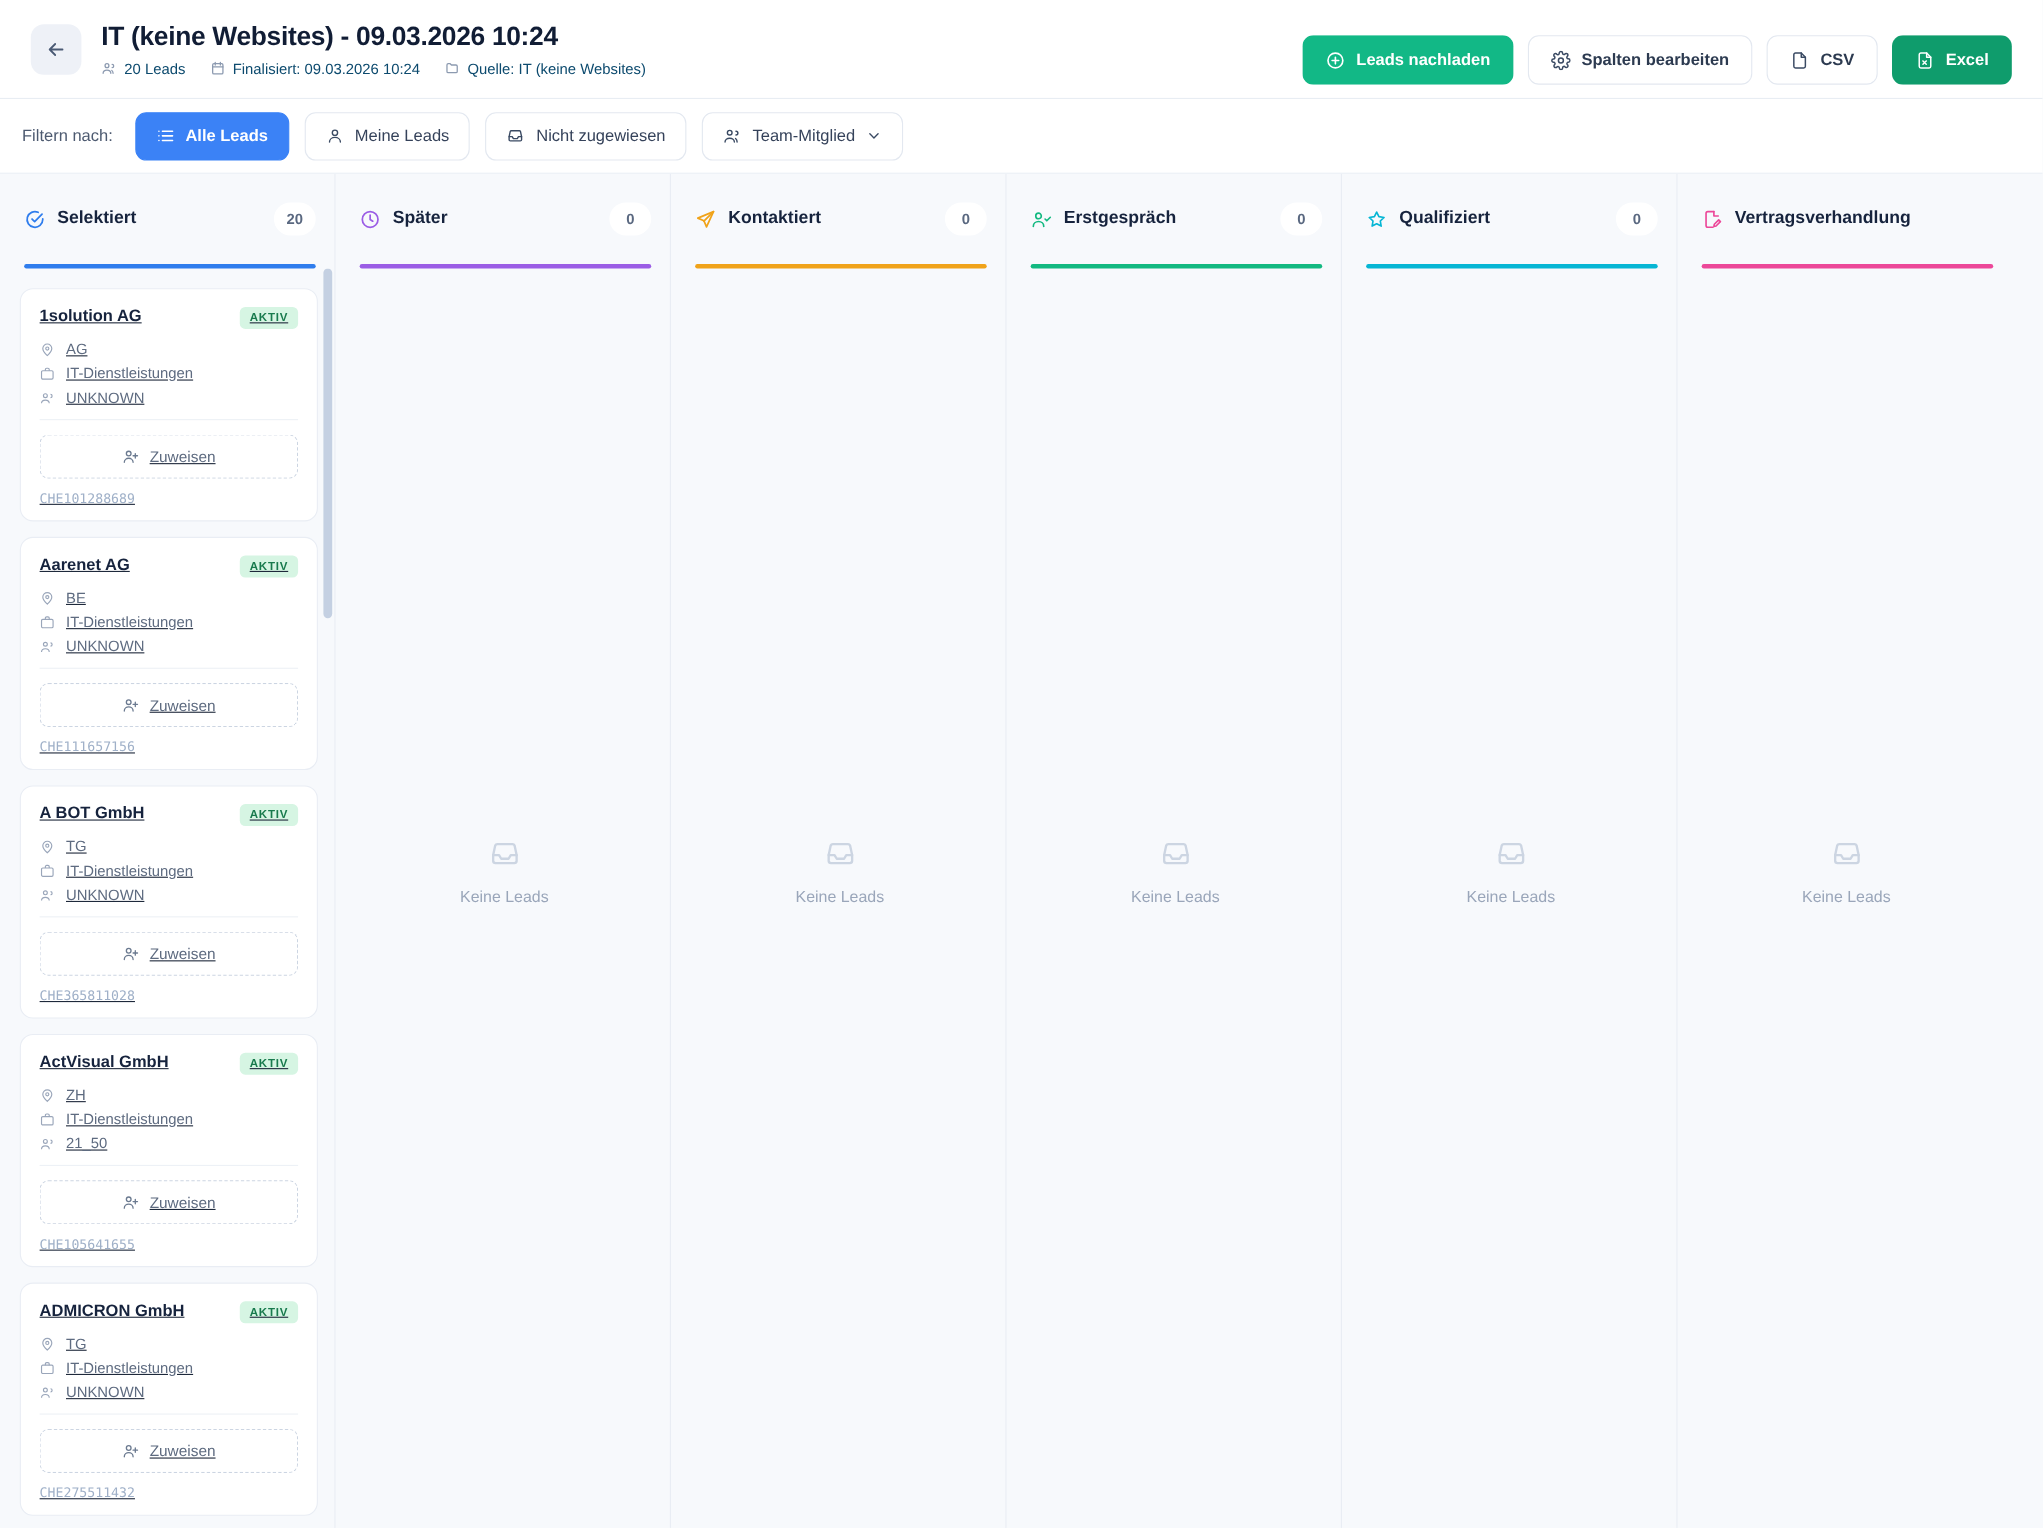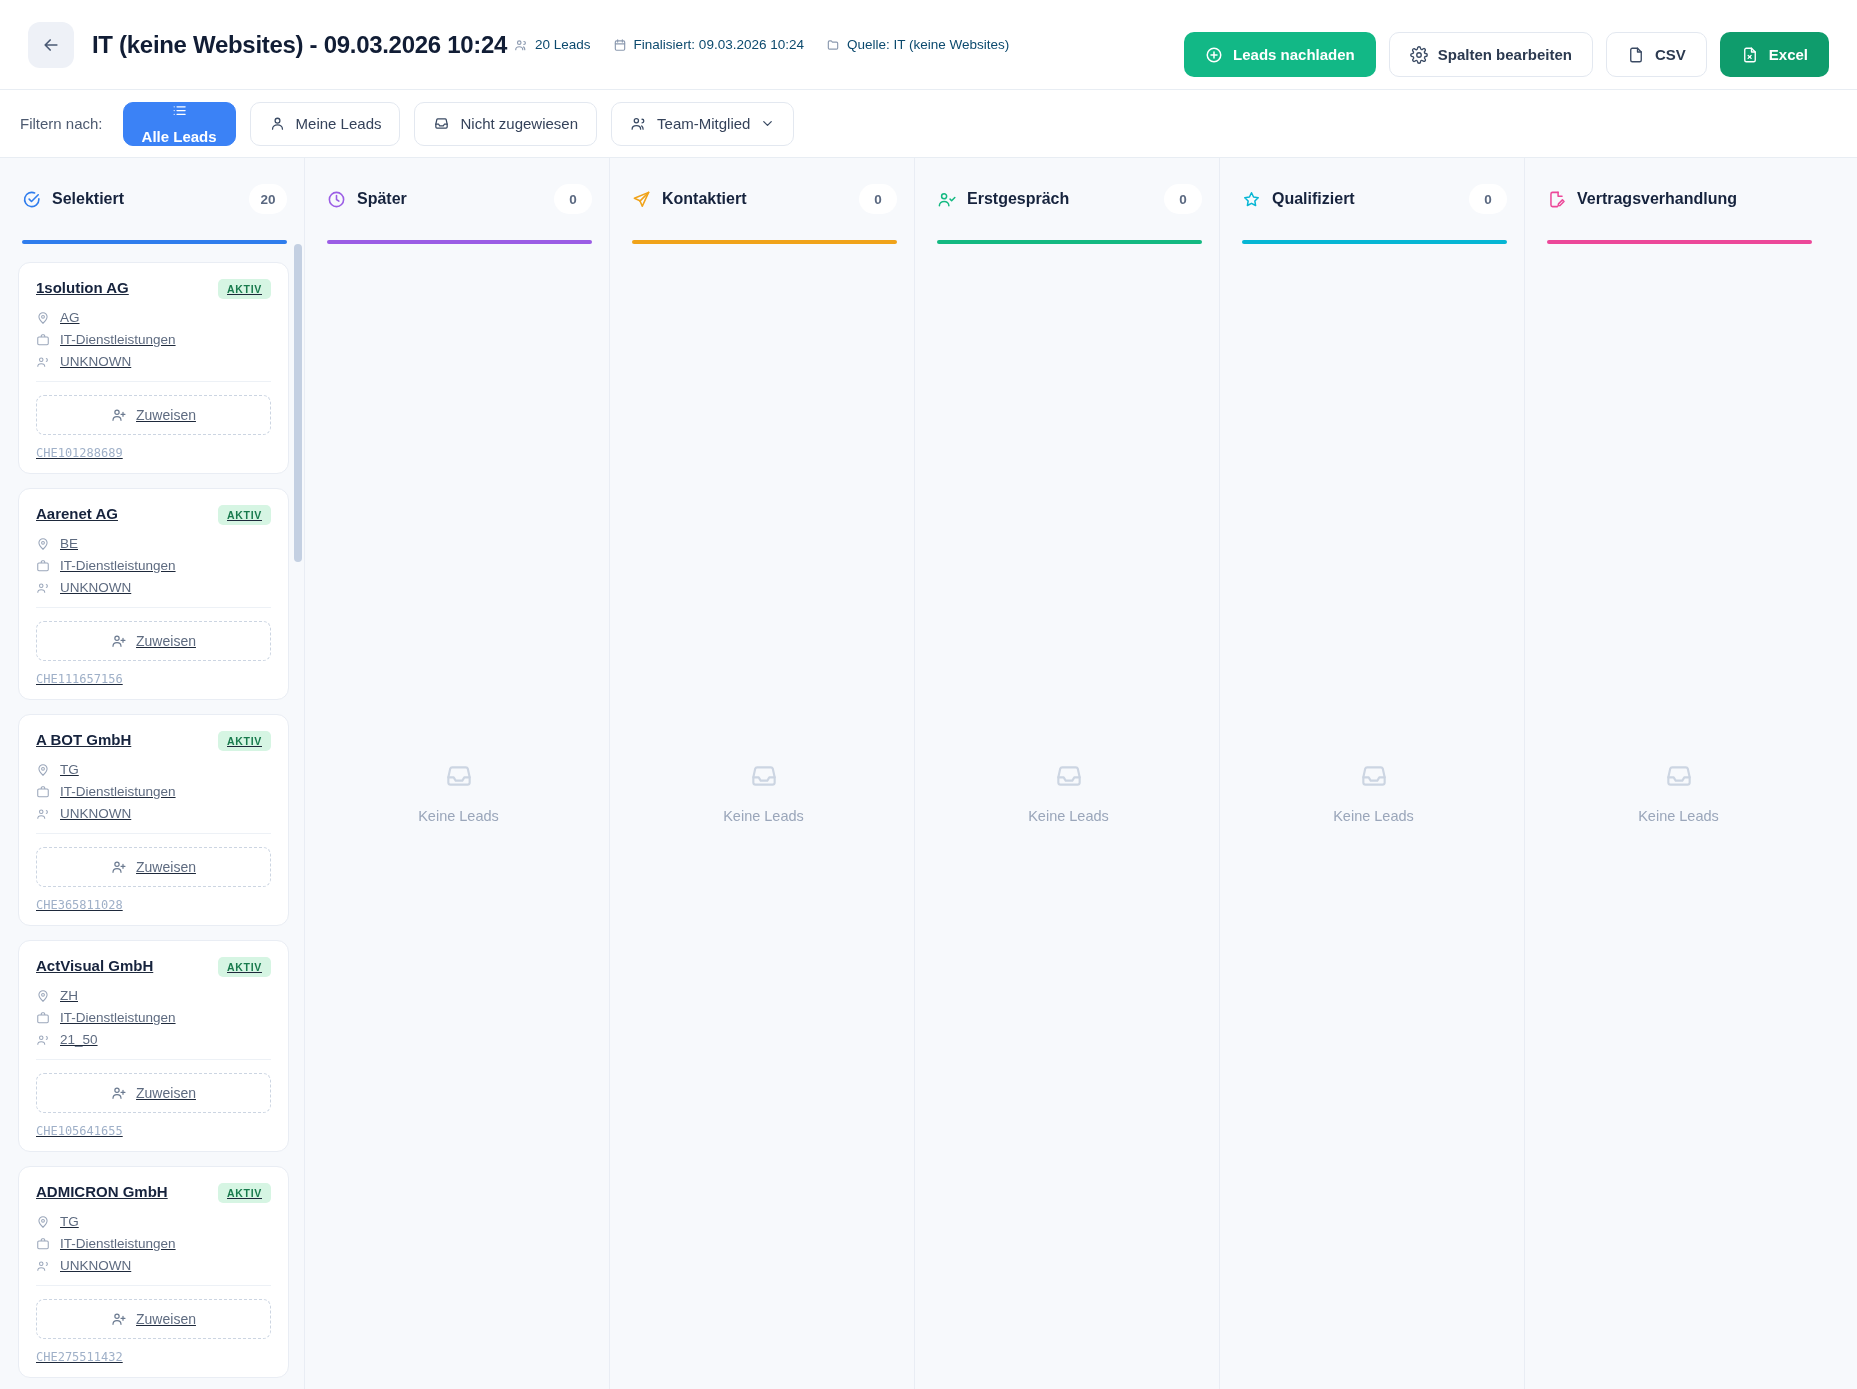--- a/index.html
+++ b/index.html
@@ -15,21 +15,21 @@
   
   .header {
     height: 90px; background: #ffffff; border-bottom: 1px solid #e8edf3;
     display: flex; align-items: center; padding: 0 28px; flex: none;
   }
   .back-btn {
     width: 46px; height: 46px; border-radius: 12px; background: #eef1f7;
     display: flex; align-items: center; justify-content: center;
     cursor: pointer; flex: none; margin-right: 18px;
   }
-  .title-block { display: flex; justify-content: flex-end; gap: 7px; }
+  .title-block { display: flex; flex-direction: column; justify-content: flex-end; gap: 7px; }
   .page-title { font-size: 24px; font-weight: bold; letter-spacing: -0.3px; color: #111d35; white-space: nowrap; }
   .meta-row { display: flex; align-items: center; gap: 22px; }
   .meta-item { display: flex; align-items: center; gap: 7px; font-size: 13.5px; color: #0c4a6e; white-space: nowrap; }
   .spacer { flex: 1; }
 
   .actions { display: flex; align-items: center; gap: 13px; margin-top: 20px; }
   .btn {
     display: flex; align-items: center; gap: 10px; height: 45px; padding: 0 20px;
     border-radius: 10px; font-size: 15px; font-weight: bold; cursor: pointer;
     white-space: nowrap; border: 1px solid transparent; background: #fff;
@@ -42,21 +42,21 @@
   .filterbar {
     height: 68px; background: #fff; border-bottom: 1px solid #e8edf3;
     display: flex; align-items: center; padding: 0 20px; gap: 14px; flex: none;
   }
   .filter-label { font-size: 15px; color: #4d5a70; margin-right: 6px; }
   .chip {
     display: flex; align-items: center; gap: 10px; height: 44px; padding: 0 18px;
     border-radius: 10px; font-size: 15px; cursor: pointer;
     border: 1px solid #e3e8f0; background: #fff; color: #35425a; white-space: nowrap;
   }
-  .chip.active { background: #3b82f6; border-color: #3b82f6; color: #fff; font-weight: bold; flex-direction: column; }
+  .chip.active { background: #3b82f6; border-color: #3b82f6; color: #fff; font-weight: bold; }
 
   
   .board { flex: 1; display: flex; position: relative; overflow: hidden; background: #f7f9fc; }
   .column { width: 305px; flex: none; display: flex; flex-direction: column; position: relative; }
   .col-head {
     height: 82px; display: flex; align-items: center; padding: 0 18px 0 22px; gap: 11px;
   }
   .col-title { font-size: 16px; font-weight: bold; color: #16233d; white-space: nowrap; }
   .col-count {
     margin-left: auto; min-width: 38px; height: 30px; border-radius: 15px; background: #fff;

